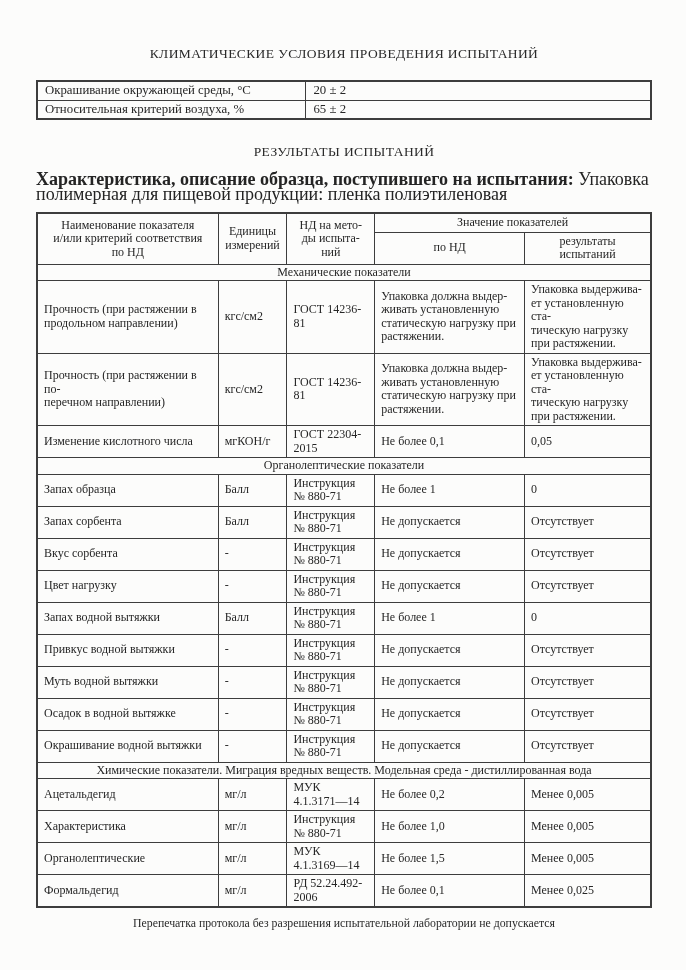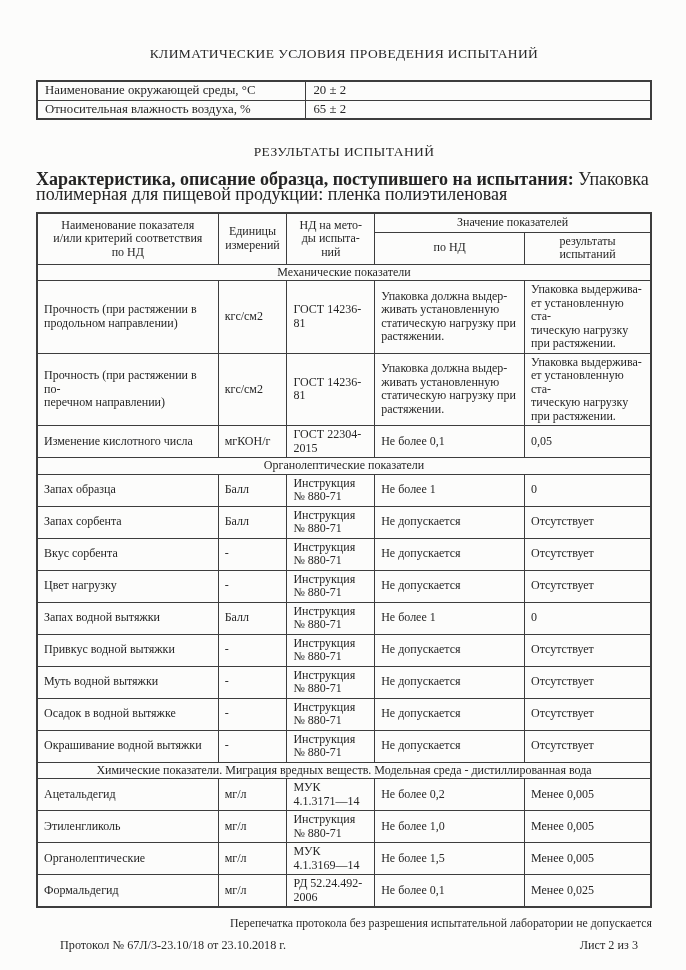--- a/index.html
+++ b/index.html
@@ -48,21 +48,21 @@
   table.results { margin-top: 10px; font-size: 12px; line-height: 13.5px; }
   table.results th { text-align: center; padding: 2px 0; }
   table.results td { padding: 2px 6px; text-align: left; }
   table.results tr.section td {
     text-align: center;
     padding: 1px 20px;
   }
 
   
   .footer { margin-top: 8px; font-size: 11.8px; line-height: 14.5px; color: #2a2a2a; }
-  .footer .center-line { text-align: right; }
+  .footer .center-line { text-align: center; }
   .proto-row {
     display: flex;
     justify-content: space-between;
     margin-top: 7px;
     padding: 0 14px 0 24px;
     font-size: 12.2px;
   }
 </style>
 </head>
 <body>
@@ -71,25 +71,25 @@
 
   <div class="doc-title">КЛИМАТИЧЕСКИЕ УСЛОВИЯ ПРОВЕДЕНИЯ ИСПЫТАНИЙ</div>
 
   <table class="climate">
     <colgroup>
         <col style="width:43.8%">
         <col style="width:56.2%">
       </colgroup>
     <tbody>
       <tr>
-        <td>Наименование окружающей среды, °С</td>
+        <td>Окрашивание окружающей среды, °С</td>
         <td>20 ± 2</td>
       </tr>
       <tr>
-        <td>Относительная влажность воздуха, %</td>
+        <td>Относительная критерий воздуха, %</td>
         <td>65 ± 2</td>
       </tr>
     </tbody>
   </table>
 
   <div class="doc-title title-results">РЕЗУЛЬТАТЫ ИСПЫТАНИЙ</div>
 
   <p class="sample"><span class="lead">Характеристика, описание образца, поступившего на испытания:</span> <span>Упаковка полимерная для пищевой продукции: пленка полиэтиленовая</span></p>
 
   <table class="results">
@@ -240,21 +240,21 @@
       </tr>
       <tr>
         <td>Ацетальдегид</td>
         <td>мг/л</td>
         <td>МУК
 4.1.3171—14</td>
         <td>Не более 0,2</td>
         <td>Менее 0,005</td>
       </tr>
       <tr>
-        <td>Этиленгликоль</td>
+        <td>Характеристика</td>
         <td>мг/л</td>
         <td>Инструкция
 № 880-71</td>
         <td>Не более 1,0</td>
         <td>Менее 0,005</td>
       </tr>
       <tr>
         <td>Органолептические</td>
         <td>мг/л</td>
         <td>МУК
@@ -268,19 +268,15 @@
         <td>РД 52.24.492-
 2006</td>
         <td>Не более 0,1</td>
         <td>Менее 0,025</td>
       </tr>
     </tbody>
   </table>
 
   <div class="footer">
     <div class="center-line">Перепечатка протокола без разрешения испытательной лаборатории не допускается</div>
-    <div class="proto-row">
-      <span>Протокол № 67Л/3-23.10/18 от 23.10.2018 г.</span>
-      <span>Лист 2 из 3</span>
-    </div>
   </div>
 
 </div>
 
 </body></html>

